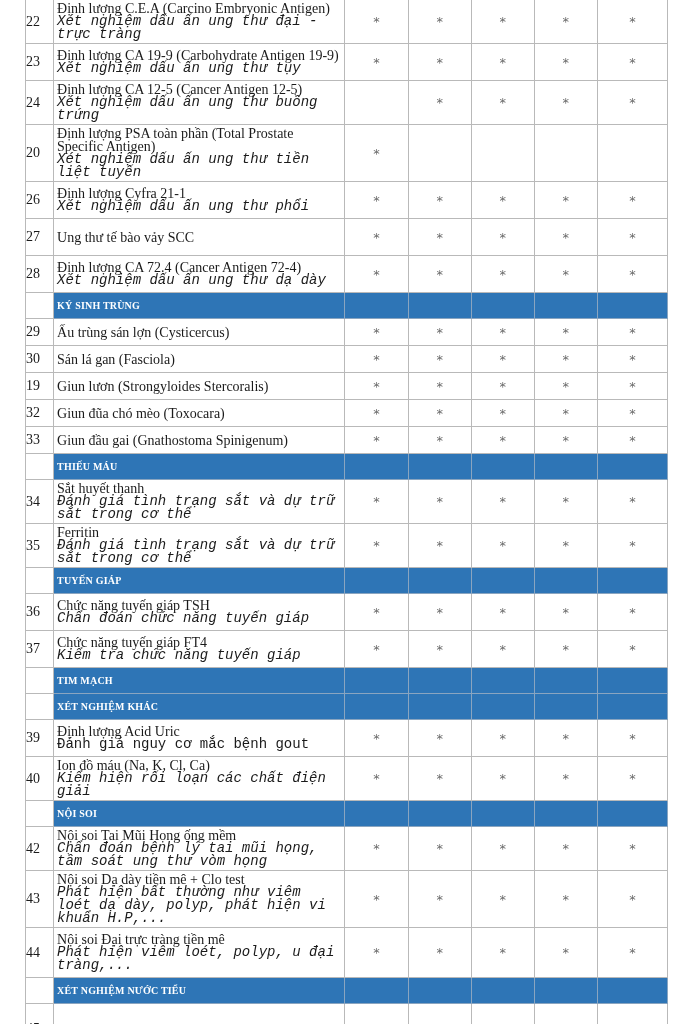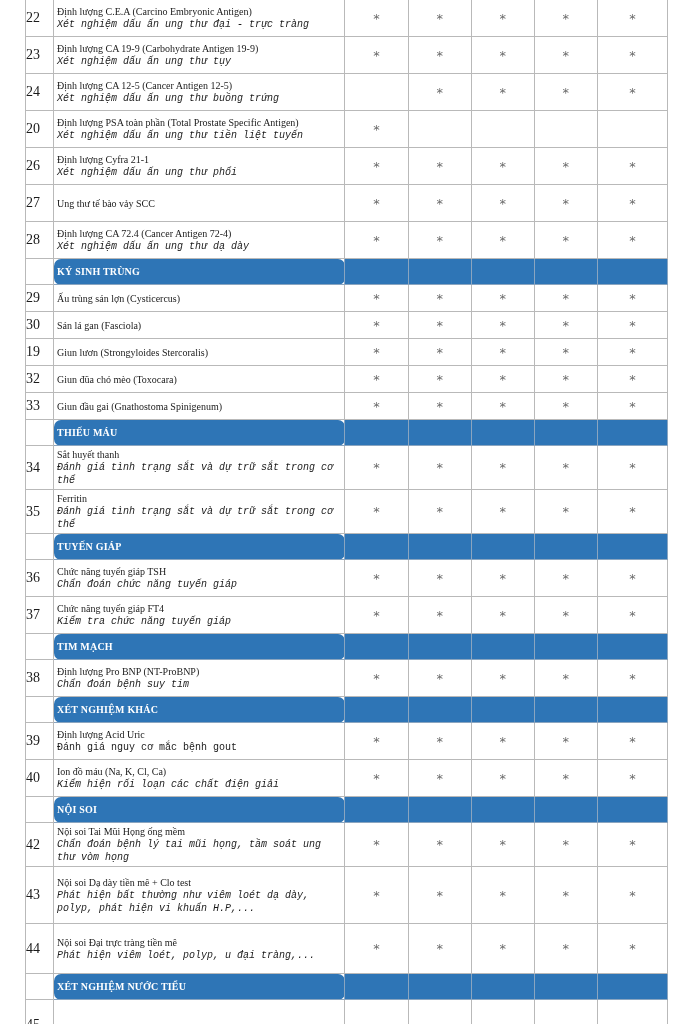--- a/index.html
+++ b/index.html
@@ -5,28 +5,28 @@
   html, body { margin:0; padding:0; background:#ffffff; }
   body { width:692px; height:1024px; overflow:hidden; position:relative;
          font-family:"Liberation Serif","DejaVu Serif",serif; color:#1a1a1a; }
   table { position:absolute; left:25px; top:-1px; border-collapse:collapse; table-layout:fixed; width:643px; }
   td { border:1px solid #b9b9b9; padding:0; vertical-align:middle; }
   col.c-no { width:28px; }
   col.c-name { width:291px; }
   col.c-pkg { width:63px; }
   col.c-pkg.last { width:70px; }
   td.no { text-align:left; font-size:14px; }
-  td.name { padding:2px 3px; font-size:10px; line-height:13px; }
+  td.name { padding:2px 3px; font-size:14px; line-height:13px; }
   td.name .t { display:block; }
   td.name .s { display:block; font-style:italic;font-family:Liberation Mono, monospace; }
   td.name .s.plain { font-style:normal; }
   td.mark { text-align:center; font-size:13px; color:#6a6a6a; font-family:"DejaVu Sans",sans-serif; }
   tr.sec td { background:#2e75b6; border-color:#8aa5c0; height:21px; }
   tr.sec td.no { background:#ffffff; border-color:#b9b9b9; }
-  tr.sec td.name { color:#ffffff; font-weight:bold; font-size:10px; letter-spacing:0.2px;border-radius:7px; }
+  tr.sec td.name { color:#ffffff; font-weight:bold; font-size:10px; letter-spacing:0.2px; }
   tr.h33 td { height:32px; }
   tr.h22 td { height:22px; }
   tr.h46 td { height:52px; }
   tr.h45 td { height:45px; }
 </style>
 </head>
 <body>
 
 <table>
   <colgroup>
@@ -254,32 +254,20 @@
       </tr>
       <tr class="sec">
         <td class="no"></td>
         <td class="name">TIM MẠCH</td>
         <td></td>
         <td></td>
         <td></td>
         <td></td>
         <td></td>
       </tr>
-      <tr class="h33">
-        <td class="no">38</td>
-        <td class="name">
-          <span class="t">Định lượng Pro BNP (NT-ProBNP)</span>
-          <span class="s">Chẩn đoán bệnh suy tim</span>
-        </td>
-        <td class="mark"><span>*</span></td>
-        <td class="mark"><span>*</span></td>
-        <td class="mark"><span>*</span></td>
-        <td class="mark"><span>*</span></td>
-        <td class="mark"><span>*</span></td>
-      </tr>
       <tr class="sec">
         <td class="no"></td>
         <td class="name">XÉT NGHIỆM KHÁC</td>
         <td></td>
         <td></td>
         <td></td>
         <td></td>
         <td></td>
       </tr>
       <tr class="h33">

